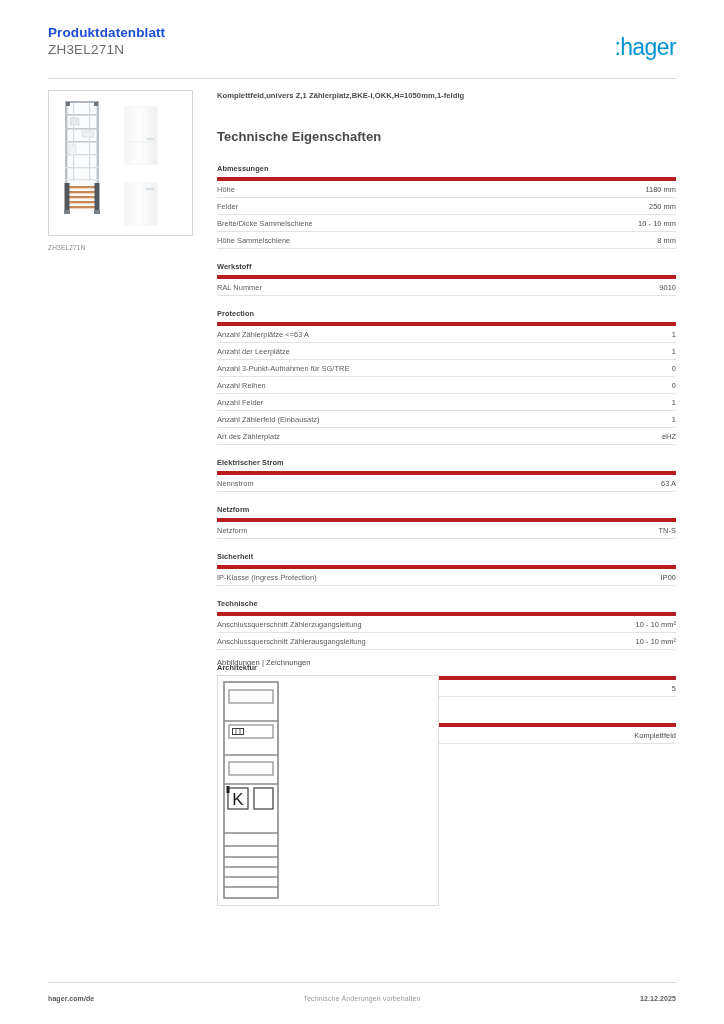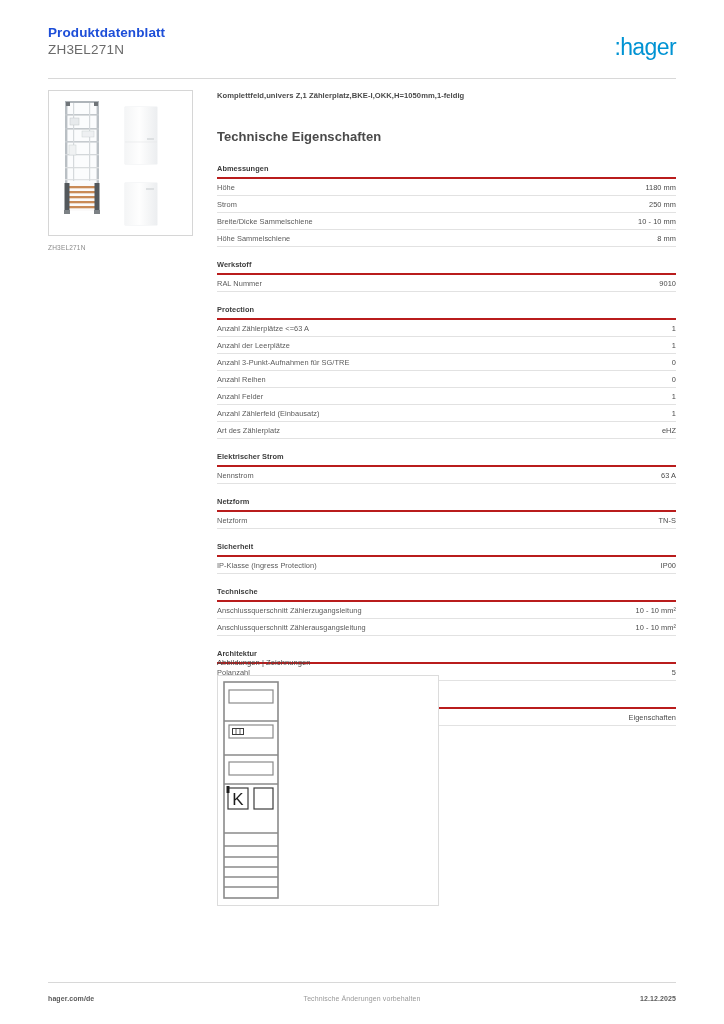--- a/index.html
+++ b/index.html
@@ -109,21 +109,21 @@
     margin-bottom: 20px;
   }
 
   .spec-group { margin-bottom: 13px; }
   .group-title {
     font-size: 7.4px;
     font-weight: bold;
     color: #3c3c3c;
     letter-spacing: 0.05px;
     padding-bottom: 4px;
-    border-bottom: 2px solid #b91c1c;
+    border-bottom: 4px solid #b91c1c;
   }
   .spec-row {
     display: flex;
     justify-content: space-between;
     align-items: flex-start;
     border-bottom: 1px solid #e2e2e2;
     padding: 4px 0 3px 0;
     min-height: 15px;
   }
   .spec-label {
@@ -286,21 +286,21 @@
     <div class="product-desc">Komplettfeld,univers Z,1 Zählerplatz,BKE-I,OKK,H=1050mm,1-feldig</div>
     <div class="tech-heading">Technische Eigenschaften</div>
     <div id="spec-groups">
         <div class="spec-group">
           <div class="group-title">Abmessungen</div>
           <div class="spec-row">
             <div class="spec-label">Höhe</div>
             <div class="spec-value">1180 mm</div>
           </div>
           <div class="spec-row">
-            <div class="spec-label">Strom</div>
+            <div class="spec-label">Felder</div>
             <div class="spec-value">250 mm</div>
           </div>
           <div class="spec-row">
             <div class="spec-label">Breite/Dicke Sammelschiene</div>
             <div class="spec-value">10 - 10 mm</div>
           </div>
           <div class="spec-row">
             <div class="spec-label">Höhe Sammelschiene</div>
             <div class="spec-value">8 mm</div>
           </div>
@@ -379,21 +379,21 @@
           <div class="group-title">Architektur</div>
           <div class="spec-row">
             <div class="spec-label">Polanzahl</div>
             <div class="spec-value">5</div>
           </div>
         </div>
         <div class="spec-group">
           <div class="group-title">Konnektivität</div>
           <div class="spec-row">
             <div class="spec-label">Anschlussart</div>
-            <div class="spec-value">Eigenschaften</div>
+            <div class="spec-value">Komplettfeld</div>
           </div>
         </div>
       </div>
   </div>
 
   <div class="drawings-title">Abbildungen | Zeichnungen</div>
   <div class="drawing-box">
     <svg class="drawing-svg" width="220" height="229" viewBox="0 0 220 229">
       <rect x="0" y="0" width="220" height="229" fill="#ffffff"></rect>
 

